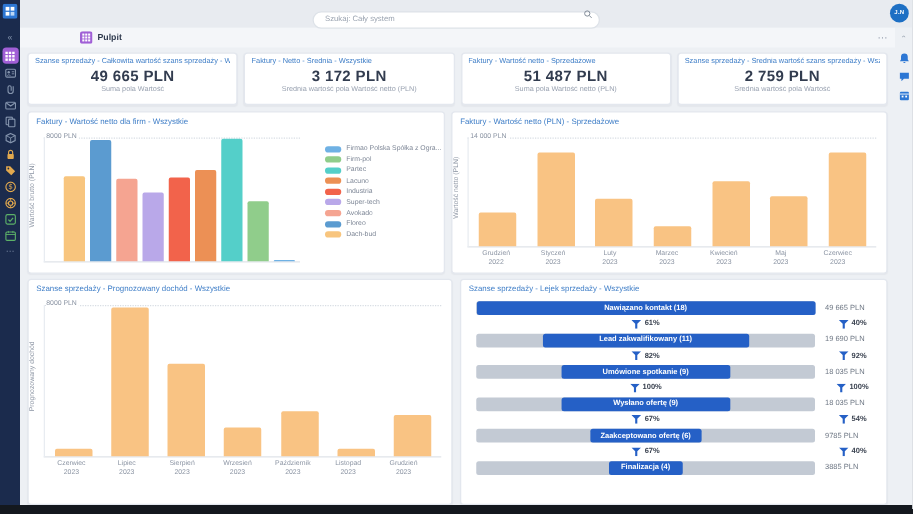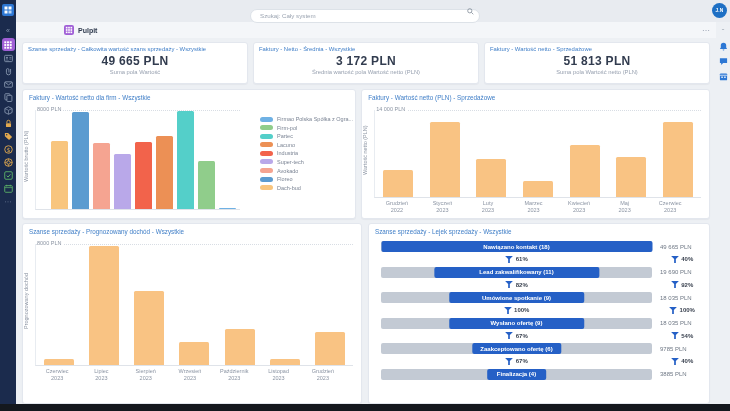--- a/index.html
+++ b/index.html
@@ -260,22 +260,27 @@
           <div class="kpi-value">49 665 PLN</div>
           <div class="kpi-caption">Suma pola Wartość</div>
         </div>
         <div class="card kpi-card">
           <div class="kpi-title">Faktury - Netto - Średnia - Wszystkie</div>
           <div class="kpi-value">3 172 PLN</div>
           <div class="kpi-caption">Średnia wartość pola Wartość netto (PLN)</div>
         </div>
         <div class="card kpi-card">
           <div class="kpi-title">Faktury - Wartość netto - Sprzedażowe</div>
-          <div class="kpi-value">51 813 PLN</div>
+          <div class="kpi-value">51 487 PLN</div>
           <div class="kpi-caption">Suma pola Wartość netto (PLN)</div>
+        </div>
+        <div class="card kpi-card">
+          <div class="kpi-title">Szanse sprzedaży - Średnia wartość szans sprzedaży - Wszystkie</div>
+          <div class="kpi-value">2 759 PLN</div>
+          <div class="kpi-caption">Średnia wartość pola Wartość</div>
         </div>
       </div>
 
     <div class="row2">
       <section class="card c1">
         <div class="ctitle">Faktury - Wartość netto dla firm - Wszystkie</div>
         <div class="plotwrap">
           <div class="ylab">Wartość brutto (PLN)</div>
           <div class="plot">
             <span class="ytick">8000 PLN</span>

